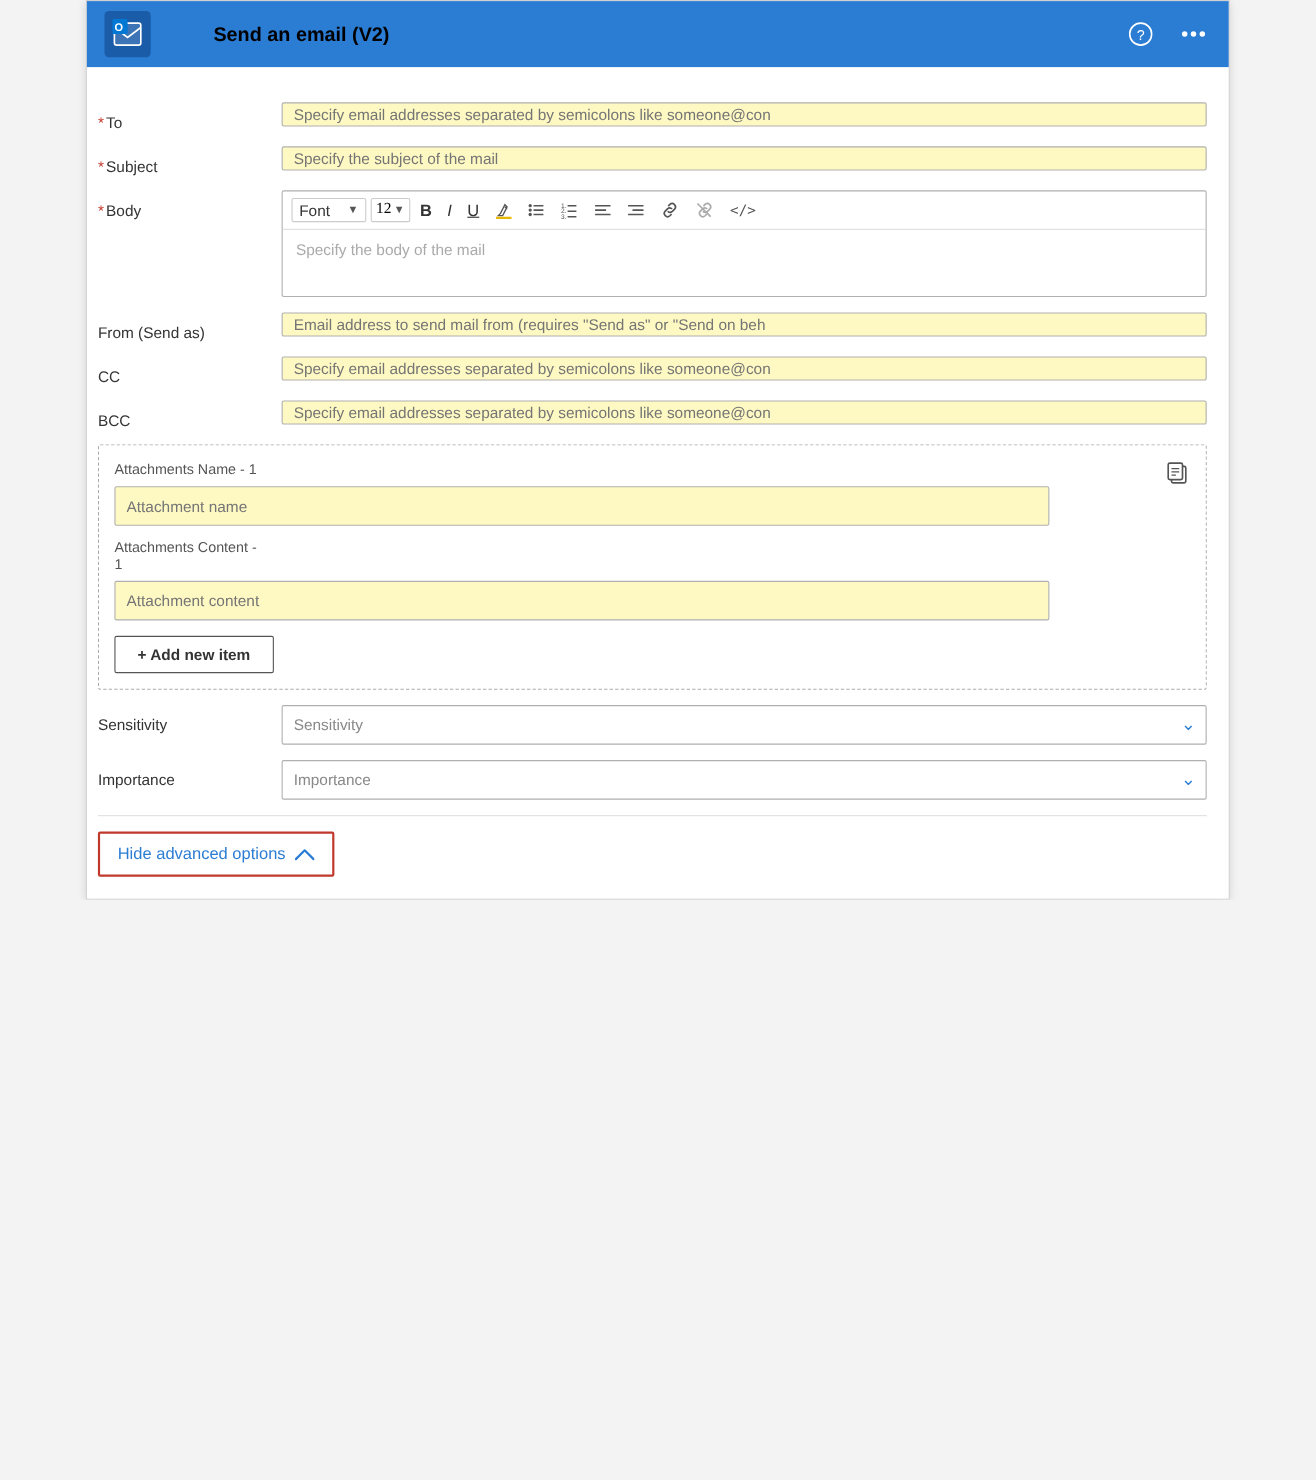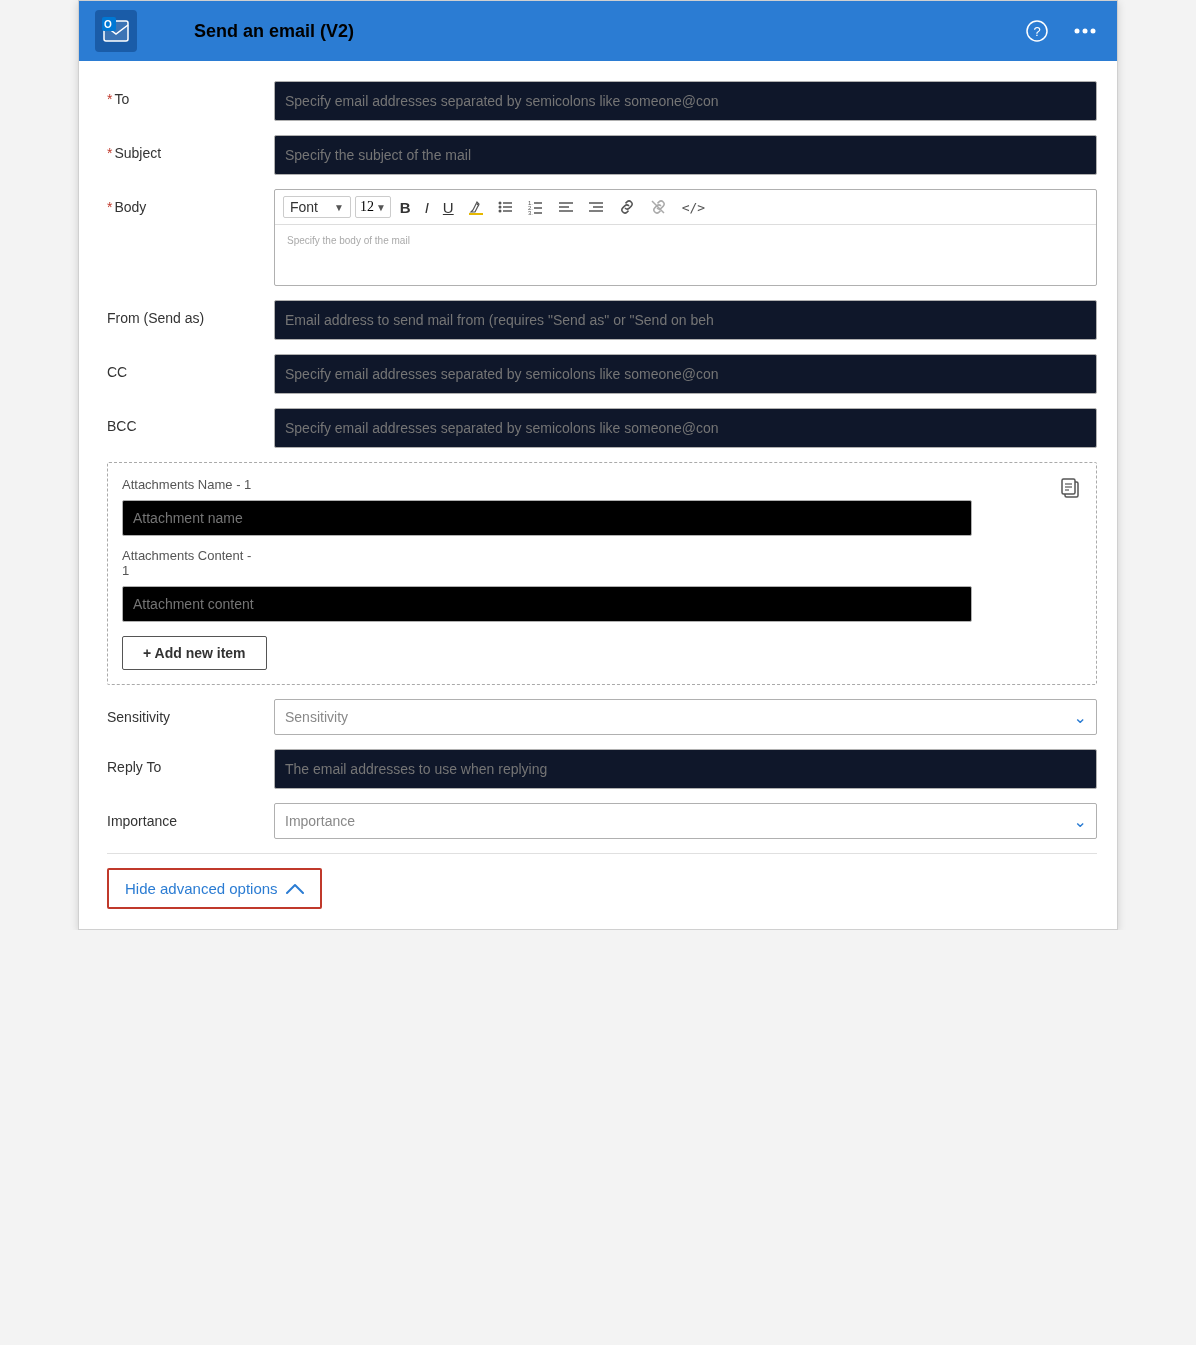--- a/index.html
+++ b/index.html
@@ -57,21 +57,21 @@
       cursor: pointer;
       color: #fff;
       display: flex;
       align-items: center;
       justify-content: center;
       width: 32px;
       height: 32px;
       border-radius: 50%;
       font-size: 18px;
     }
-    .body { padding: 20px 20px 16px 28px; }
+    .body { padding: 20px 20px 16px 10px; margin-top: 12px; }
     .form-row {
       display: flex;
       align-items: flex-start;
       margin-bottom: 14px;
       gap: 12px;
     }
     .form-label {
       min-width: 155px;
       font-size: 14px;
       color: #333;
@@ -82,23 +82,23 @@
       color: #c0392b;
       margin-right: 2px;
     }
     .form-input {
       flex: 1;
       border: 1px solid #b0b0b0;
       border-radius: 2px;
       padding: 8px 10px;
       font-size: 14px;
       color: #888;
-      background: #0f172a;
+      background: #fef9c3;
       outline: none;
-      height: 40px;
+      height: 22px;
     }
     .body-editor {
       flex: 1;
       border: 1px solid #b0b0b0;
       border-radius: 2px;
       background: #fff;
     }
     .body-toolbar {
       display: flex;
       align-items: center;
@@ -146,21 +146,21 @@
       display: flex;
       align-items: center;
       justify-content: center;
     }
     .toolbar-btn.bold { font-weight: 700; }
     .toolbar-btn.italic { font-style: italic; }
     .toolbar-btn.underline { text-decoration: underline; }
     .body-content {
       padding: 10px 12px;
       min-height: 60px;
-      font-size: 10px;
+      font-size: 14px;
       color: #888;
     }
     .select-wrapper {
       flex: 1;
       position: relative;
     }
     .select-wrapper select {
       width: 100%;
       border: 1px solid #b0b0b0;
       border-radius: 2px;
@@ -196,21 +196,21 @@
       margin-bottom: 8px;
     }
     .attachment-input {
       width: 100%;
       max-width: 850px;
       border: 1px solid #b0b0b0;
       border-radius: 2px;
       padding: 8px 10px;
       font-size: 14px;
       color: #888;
-      background: #000000;
+      background: #fef9c3;
       outline: none;
       height: 36px;
     }
     .clone-icon {
       position: absolute;
       top: 14px;
       right: 14px;
       cursor: pointer;
       color: #555;
       font-size: 20px;
@@ -423,24 +423,20 @@
           <option value="">Sensitivity</option>
           <option>Normal</option>
           <option>Personal</option>
           <option>Private</option>
           <option>Confidential</option>
         </select>
         <span class="chevron">⌄</span>
       </div>
     </div>
 
-    <div class="form-row">
-      <div class="form-label">Reply To</div>
-      <input class="form-input" type="text" placeholder="The email addresses to use when replying" style="">
-    </div>
 
     <div class="form-row">
       <div class="form-label">Importance</div>
       <div class="select-wrapper">
         <select>
           <option value="">Importance</option>
           <option>Normal</option>
           <option>Low</option>
           <option>High</option>
         </select>

